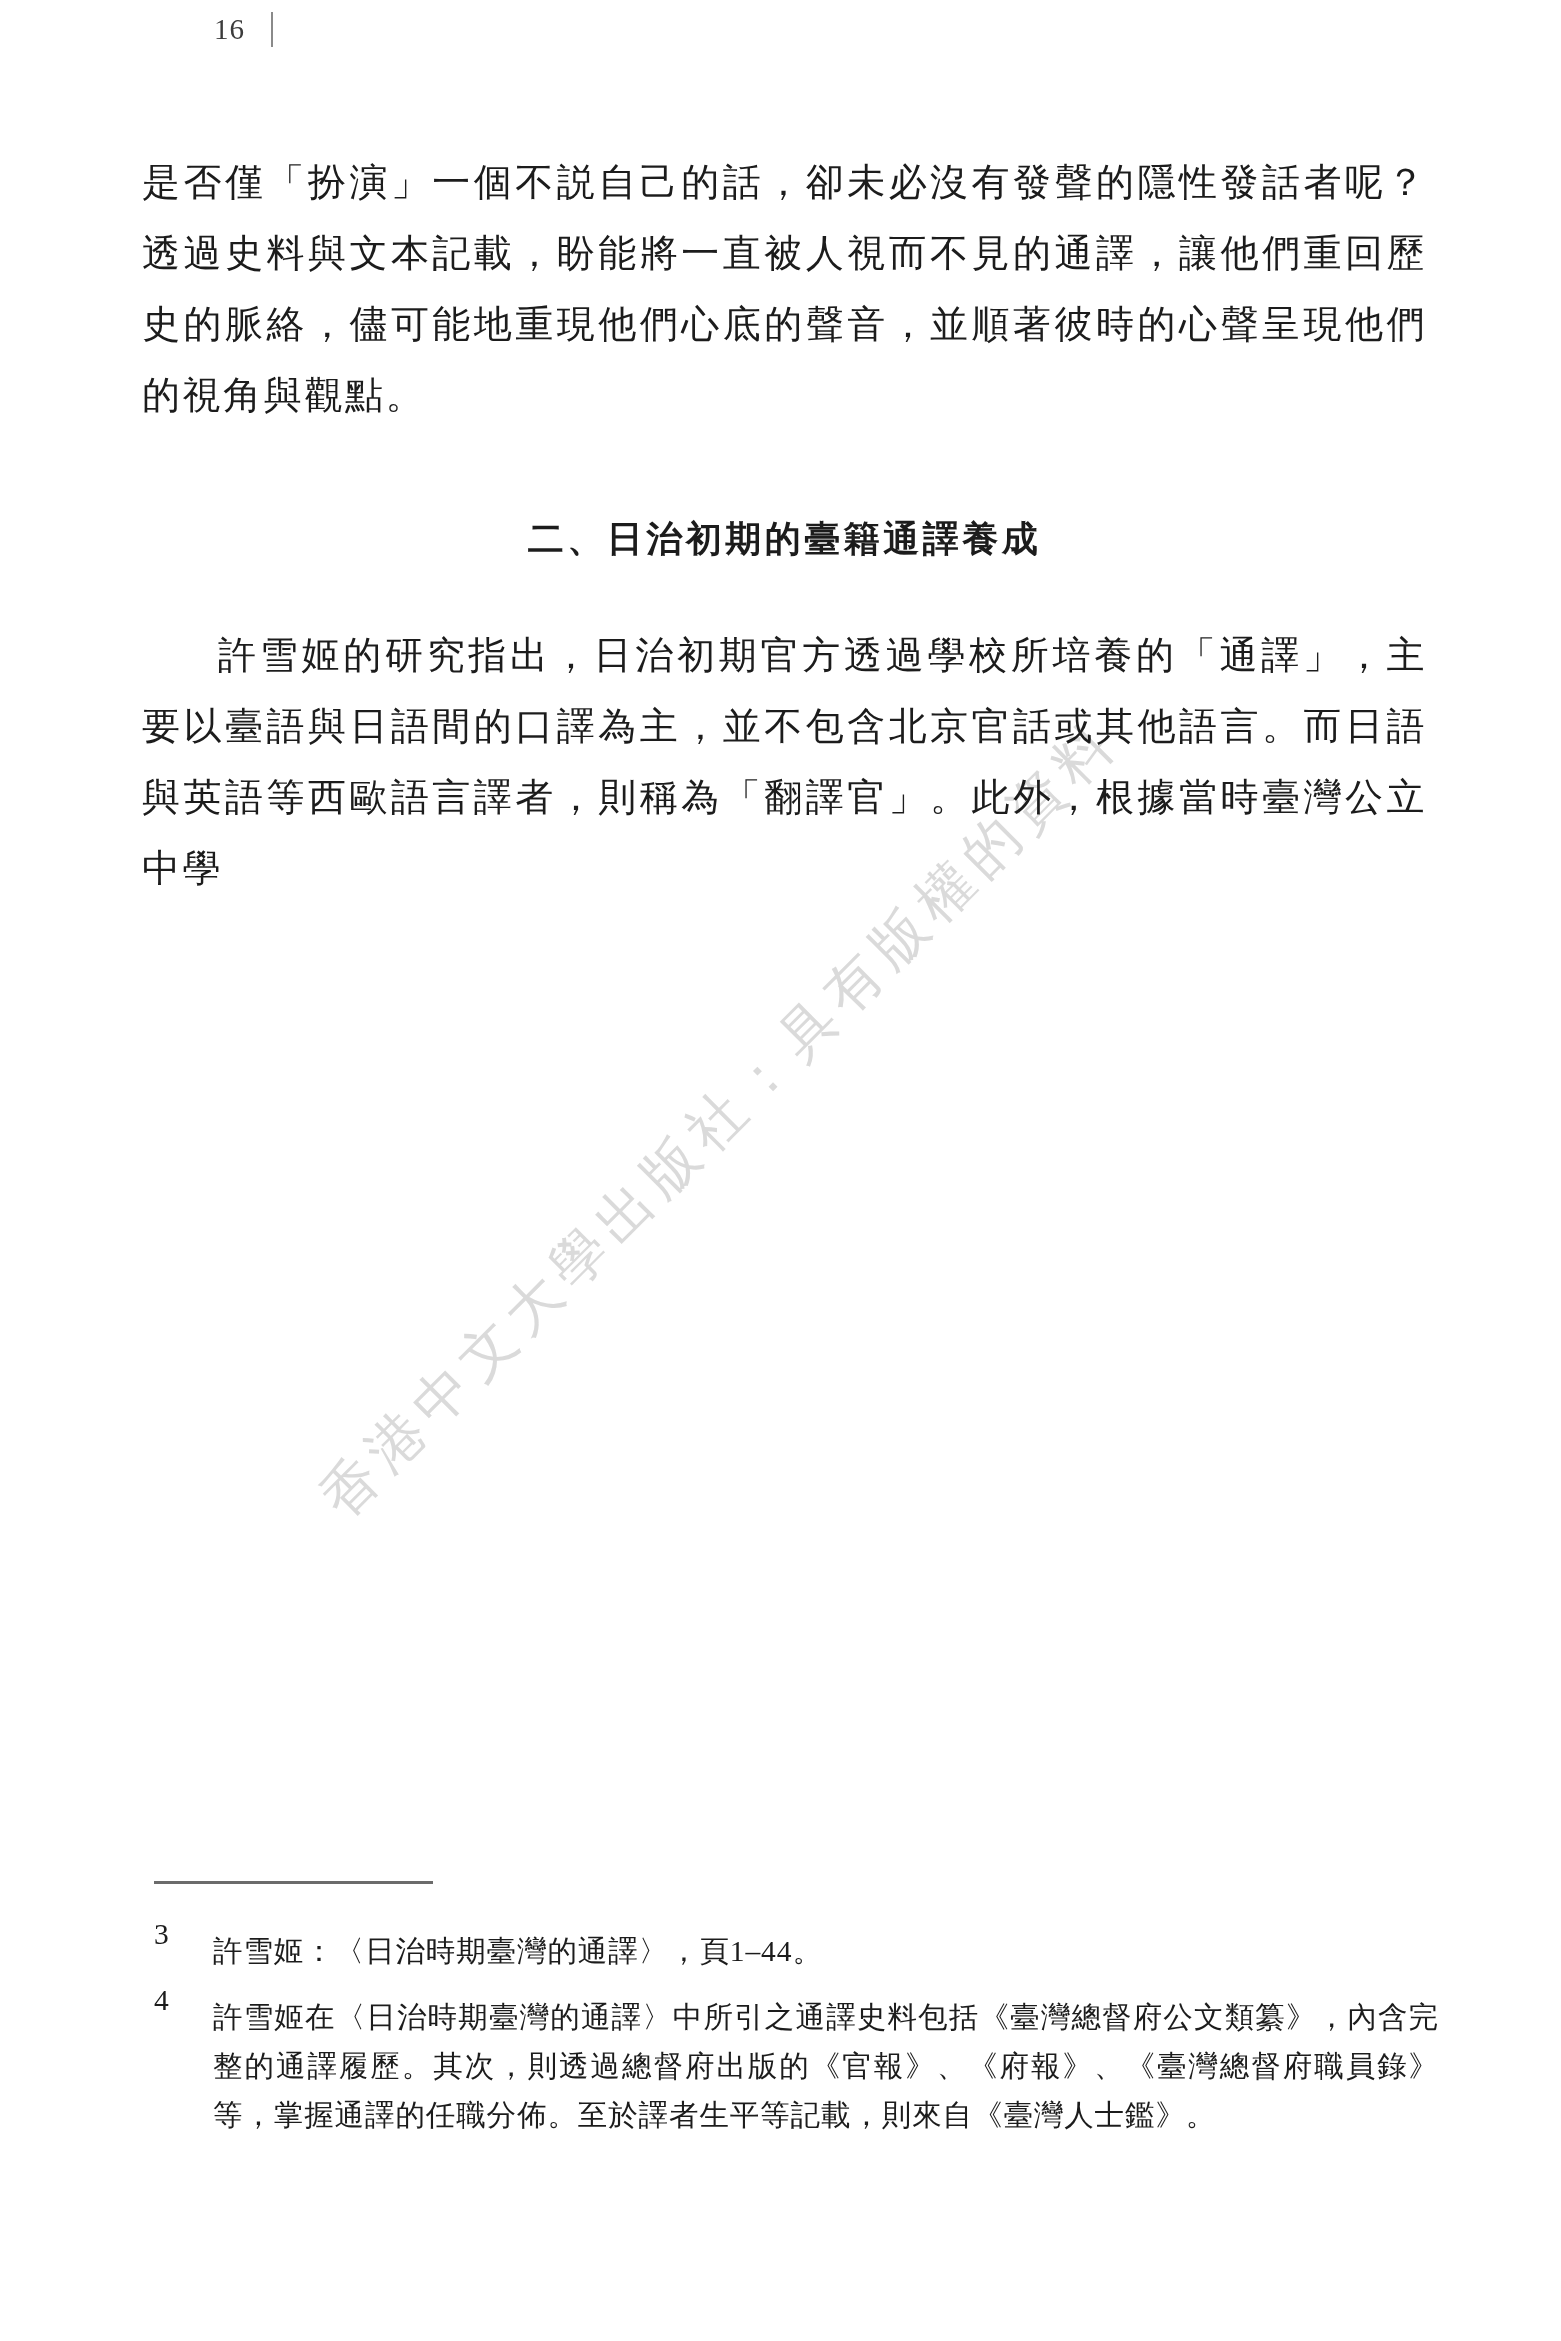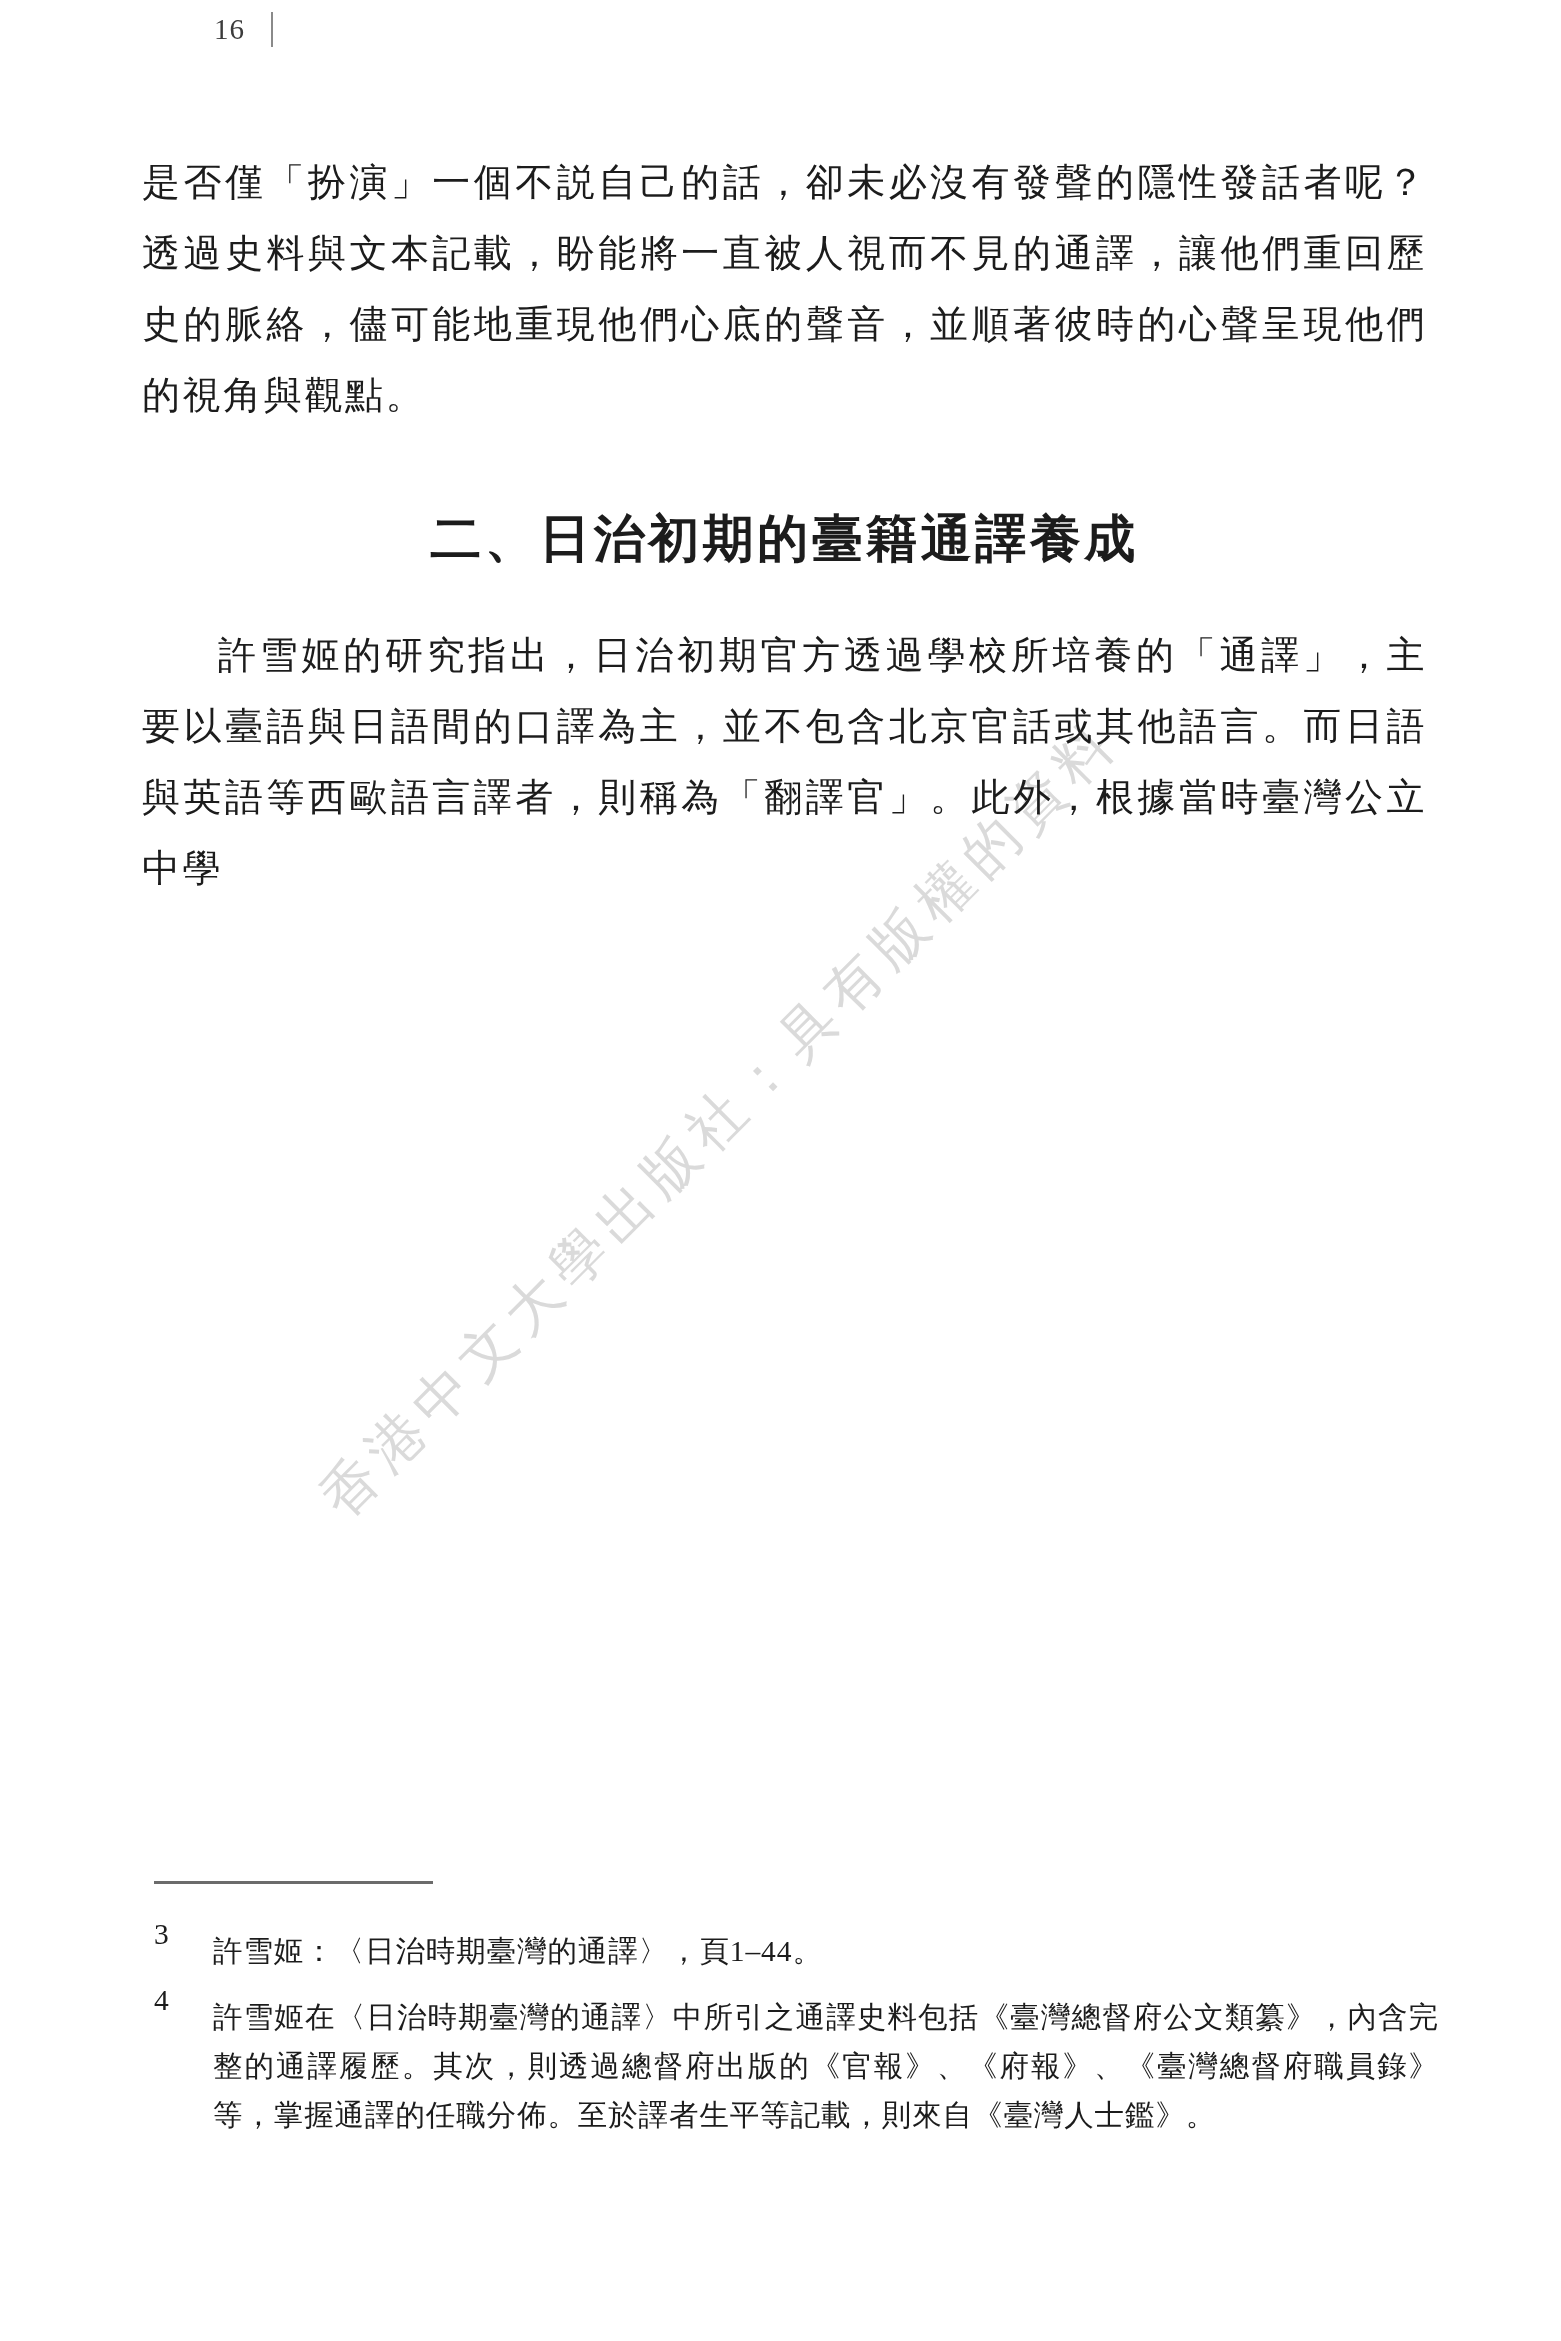--- a/index.html
+++ b/index.html
@@ -72,21 +72,21 @@
   .text-column p {
     margin: 0;
   }
   .para-indent {
     text-indent: 2em;
   }
   .section-heading {
     margin: 73px 0 45px 0;
     text-align: center;
     font-weight: bold;
-    font-size: 51px;
+    font-size: 36px;
     letter-spacing: 3.5px;
     text-indent: 0;
     line-height: 71px;
   }
   sup.fn-ref {
     font-size: 24px;
     line-height: 0;
     vertical-align: super;
     letter-spacing: 0;
     padding: 0 3.5px 0 1.7px;

